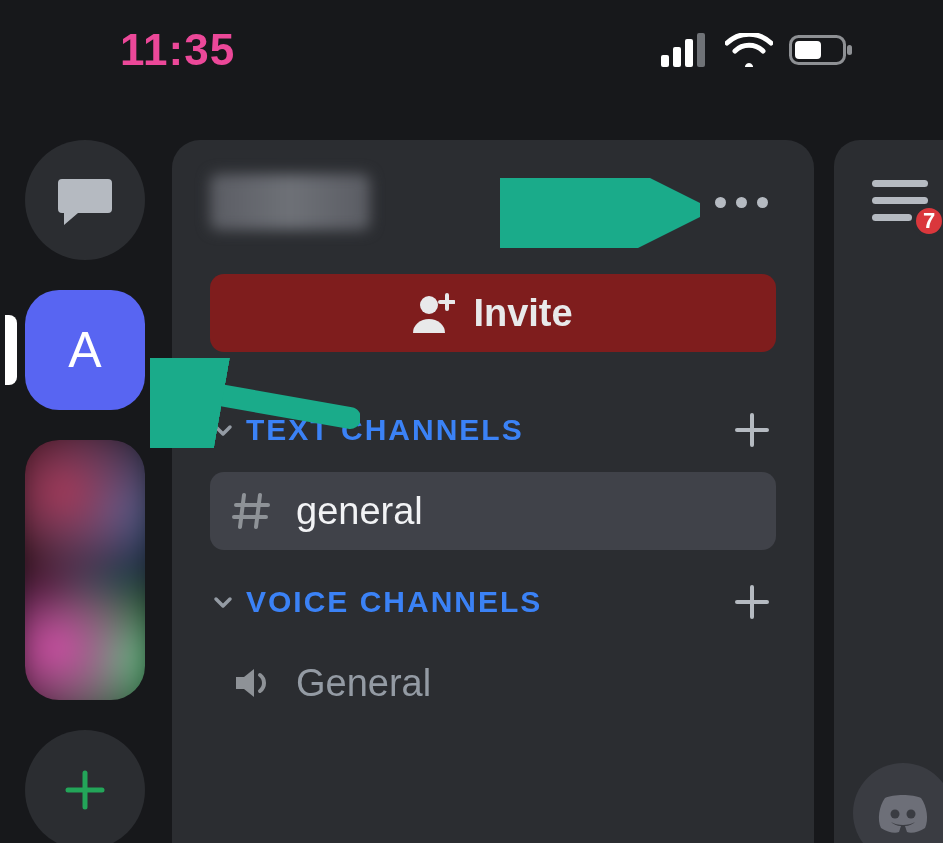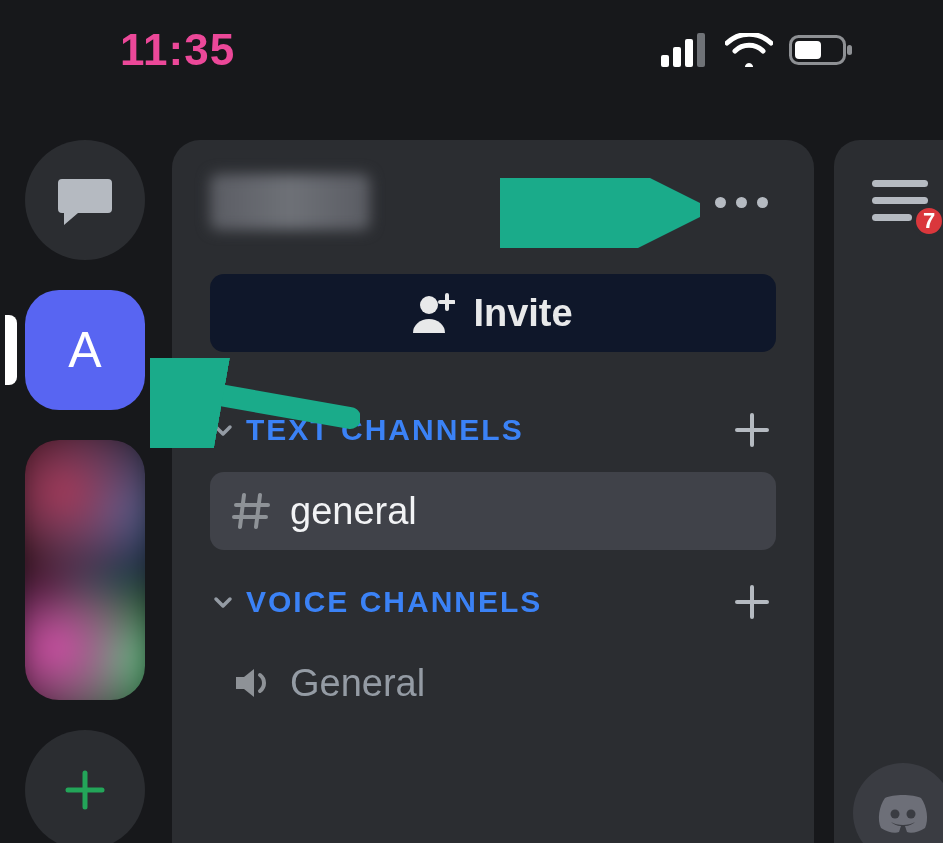--- a/index.html
+++ b/index.html
@@ -132,21 +132,21 @@
   }
   .more-dots span {
     width: 11px; height: 11px;
     background: #b5bac1;
     border-radius: 50%;
   }
 
   .invite-btn {
     width: 100%;
     height: 78px;
-    background: #0f172a;
+    background: #7f1d1d;
     border: none;
     border-radius: 14px;
     color: #e8e9ea;
     font-size: 38px;
     font-weight: 600;
     display: flex;
     align-items: center;
     justify-content: center;
     gap: 18px;
     cursor: pointer;
@@ -173,21 +173,21 @@
   }
   .section-add {
     width: 48px; height: 48px;
     display: flex; align-items: center; justify-content: center;
     cursor: pointer;
   }
 
   .channel-row {
     display: flex;
     align-items: center;
-    gap: 18px;
+    gap: 24px;
     height: 78px;
     padding: 0 22px;
     border-radius: 14px;
     color: #949ba4;
     font-size: 38px;
     cursor: pointer;
     margin-bottom: 28px;
   }
   .channel-row.active {
     background: #404249;

